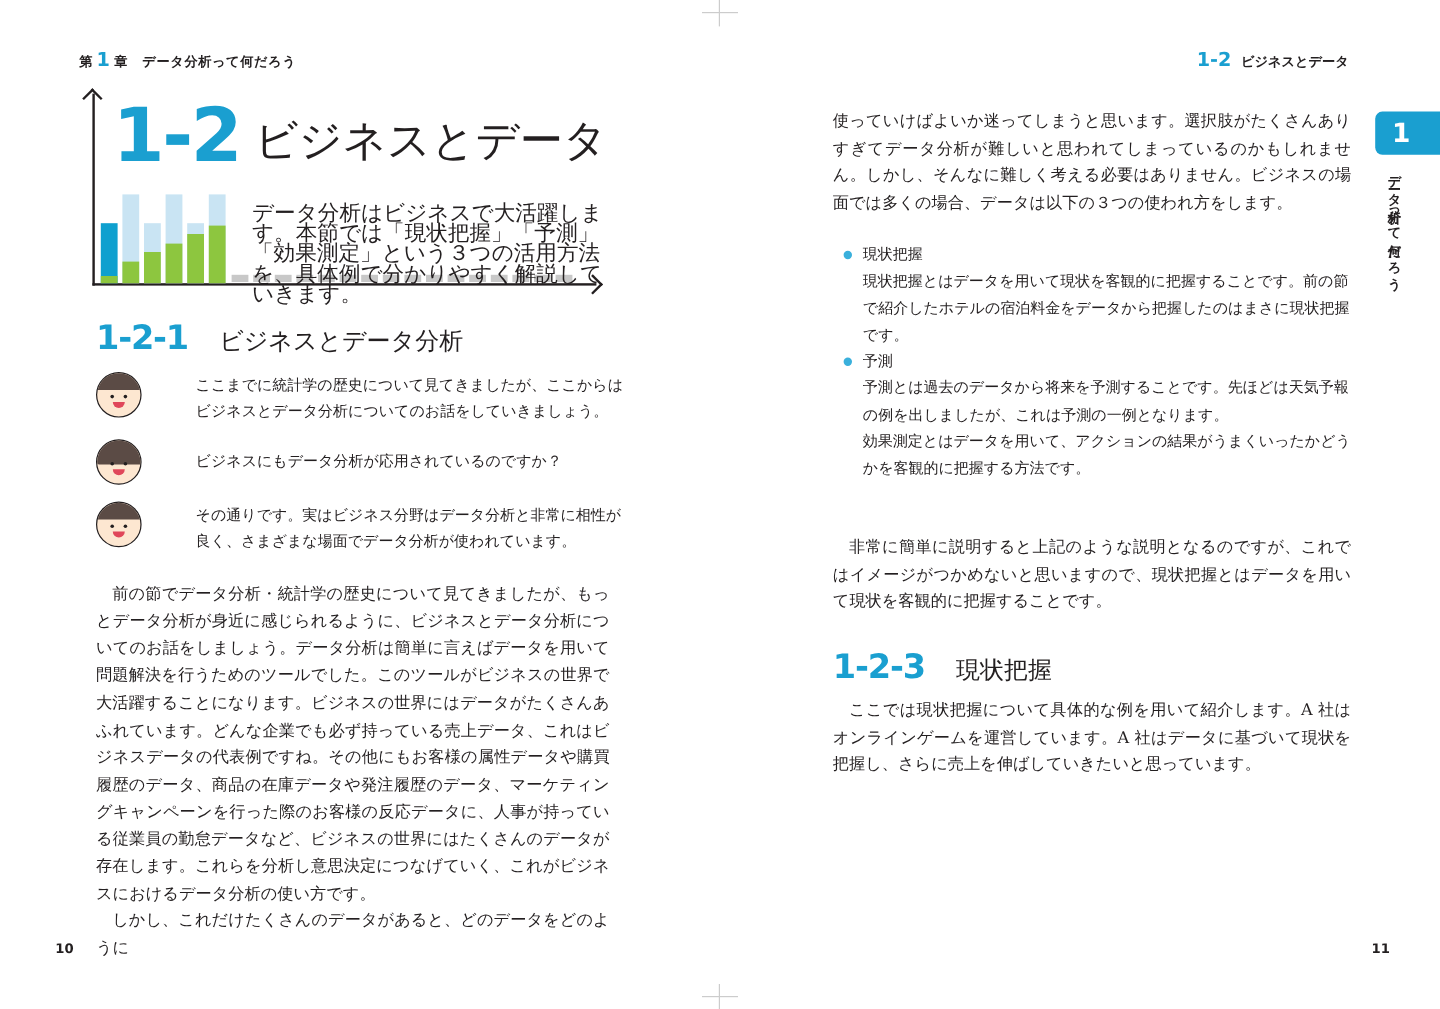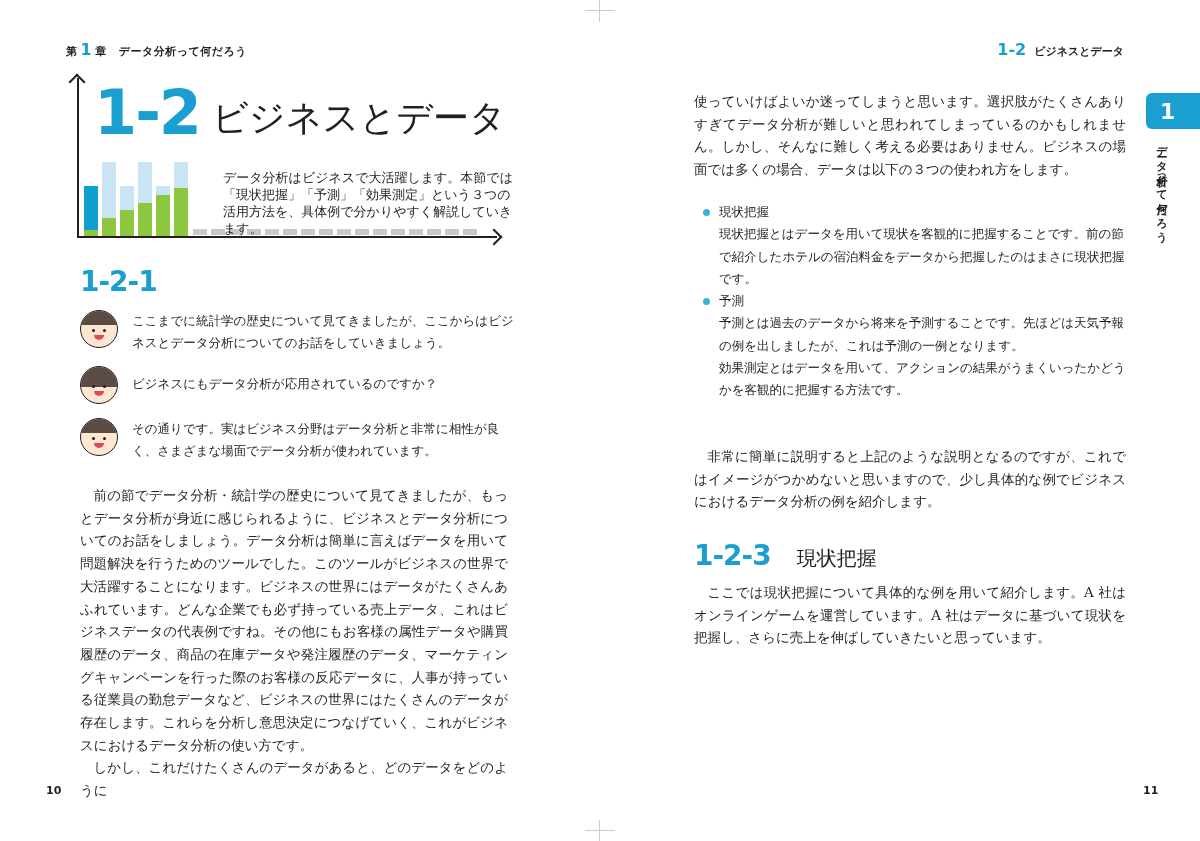--- a/index.html
+++ b/index.html
@@ -22,26 +22,26 @@
   .arrow-up{position:absolute;left:71px;top:76px;width:10px;height:10px;border-left:2px solid #231f20;border-top:2px solid #231f20;transform:rotate(45deg);}
   .arrow-right{position:absolute;left:488px;top:231px;width:10px;height:10px;border-right:2px solid #231f20;border-top:2px solid #231f20;transform:rotate(45deg);}
   .hero-num{position:absolute;left:94px;top:82px;font-size:62px;font-weight:bold;color:#1a9fd0;line-height:1;letter-spacing:-2px;}
   .hero-title{position:absolute;left:212px;top:100px;font-size:36px;line-height:1;}
   .bars{position:absolute;left:84px;top:162px;height:74px;width:120px;}
   .bar{position:absolute;bottom:0;width:14px;}
   .bar .bg{position:absolute;left:0;width:14px;bottom:0;}
   .bar .fg{position:absolute;left:0;width:14px;bottom:0;background:#8dc63f;}
   .dashes{position:absolute;left:193px;top:229px;height:6px;display:flex;gap:4px;}
   .dashes span{display:block;width:14px;height:6px;background:#c8c8c8;}
-  .hero-desc{position:absolute;left:210px;top:169px;font-size:13px;line-height:17px;width:300px;margin-left:13px;}
+  .hero-desc{position:absolute;left:210px;top:169px;font-size:18px;line-height:17px;width:300px;}
   
   .h2{position:absolute;font-size:20px;line-height:1;display:flex;align-items:baseline;}
   .h2 .n{font-size:28px;font-weight:bold;color:#1a9fd0;margin-right:26px;letter-spacing:-1px;}
   
-  .dlg{position:absolute;left:80px;width:440px;display:flex;}
+  .dlg{position:absolute;left:80px;width:440px;display:flex;gap:31px;}
   .avatar{width:36px;height:36px;border-radius:50%;background:#fde7d1;border:1.5px solid #231f20;position:relative;flex:0 0 auto;margin-right:14px;overflow:hidden;}
   .avatar .hair{position:absolute;left:-2px;top:-2px;width:42px;height:16px;background:#5b4b45;border-radius:20px 20px 6px 6px;}
   .avatar.f .hair{height:22px;border-radius:20px 20px 4px 4px;}
   .avatar .eye{position:absolute;top:18px;width:3px;height:3px;background:#231f20;border-radius:50%;}
   .avatar .mouth{position:absolute;left:13px;top:24px;width:10px;height:5px;background:#e0475a;border-radius:0 0 6px 6px;}
   .dlg .txt{font-family:"DejaVu Sans","Liberation Sans",sans-serif;font-size:12.5px;line-height:22px;}
   
   .para{position:absolute;font-size:13.5px;line-height:22.7px;text-align:justify;}
   .para p{margin:0;text-indent:1em;}
   .para p.noindent{text-indent:0;}
@@ -117,20 +117,21 @@
       <span></span>
       <span></span>
       <span></span>
       <span></span>
     </div>
 
   <div class="hero-desc sans">データ分析はビジネスで大活躍します。本節では「現状把握」「予測」「効果測定」という３つの活用方法を、具体例で分かりやすく解説していきます。</div>
 
   <div class="h2 sans" style="left:80px;top:268px;">
     <span class="n">1-2-1</span>
+    <span>ビジネスとデータ分析</span>
   </div>
 
   <div class="dlg" style="top:310px;">
     <div class="avatar">
         <div class="hair"></div>
         <div class="eye" style="left:11px"></div>
         <div class="eye" style="left:22px"></div>
         <div class="mouth"></div>
       </div>
     <div class="txt">ここまでに統計学の歴史について見てきましたが、ここからはビジネスとデータ分析についてのお話をしていきましょう。</div>
@@ -180,21 +181,21 @@
   <div class="bitem">
     <div class="bt">予測</div>
     <div class="bd">予測とは過去のデータから将来を予測することです。先ほどは天気予報の例を出しましたが、これは予測の一例となります。</div>
   </div>
   <div class="bitem">
     <div class="bd">効果測定とはデータを用いて、アクションの結果がうまくいったかどうかを客観的に把握する方法です。</div>
   </div>
 </div>
 
 <div class="para" style="left:694px;top:445px;width:432px;">
-  <p>非常に簡単に説明すると上記のような説明となるのですが、これではイメージがつかめないと思いますので、少し具体的な例でビジネスにおけるデータ分析の例を紹介します。</p>
+  <p>非常に簡単に説明すると上記のような説明となるのですが、これではイメージがつかめないと思いますので、現状把握とはデータを用いて現状を客観的に把握することです。</p>
 </div>
 
 <div class="h2 sans" style="left:694px;top:542px;">
   <span class="n">1-2-3</span>
   <span>現状把握</span>
 </div>
 
 <div class="para" style="left:694px;top:581px;width:432px;">
   <p>ここでは現状把握について具体的な例を用いて紹介します。A 社はオンラインゲームを運営しています。A 社はデータに基づいて現状を把握し、さらに売上を伸ばしていきたいと思っています。</p>
 </div>

